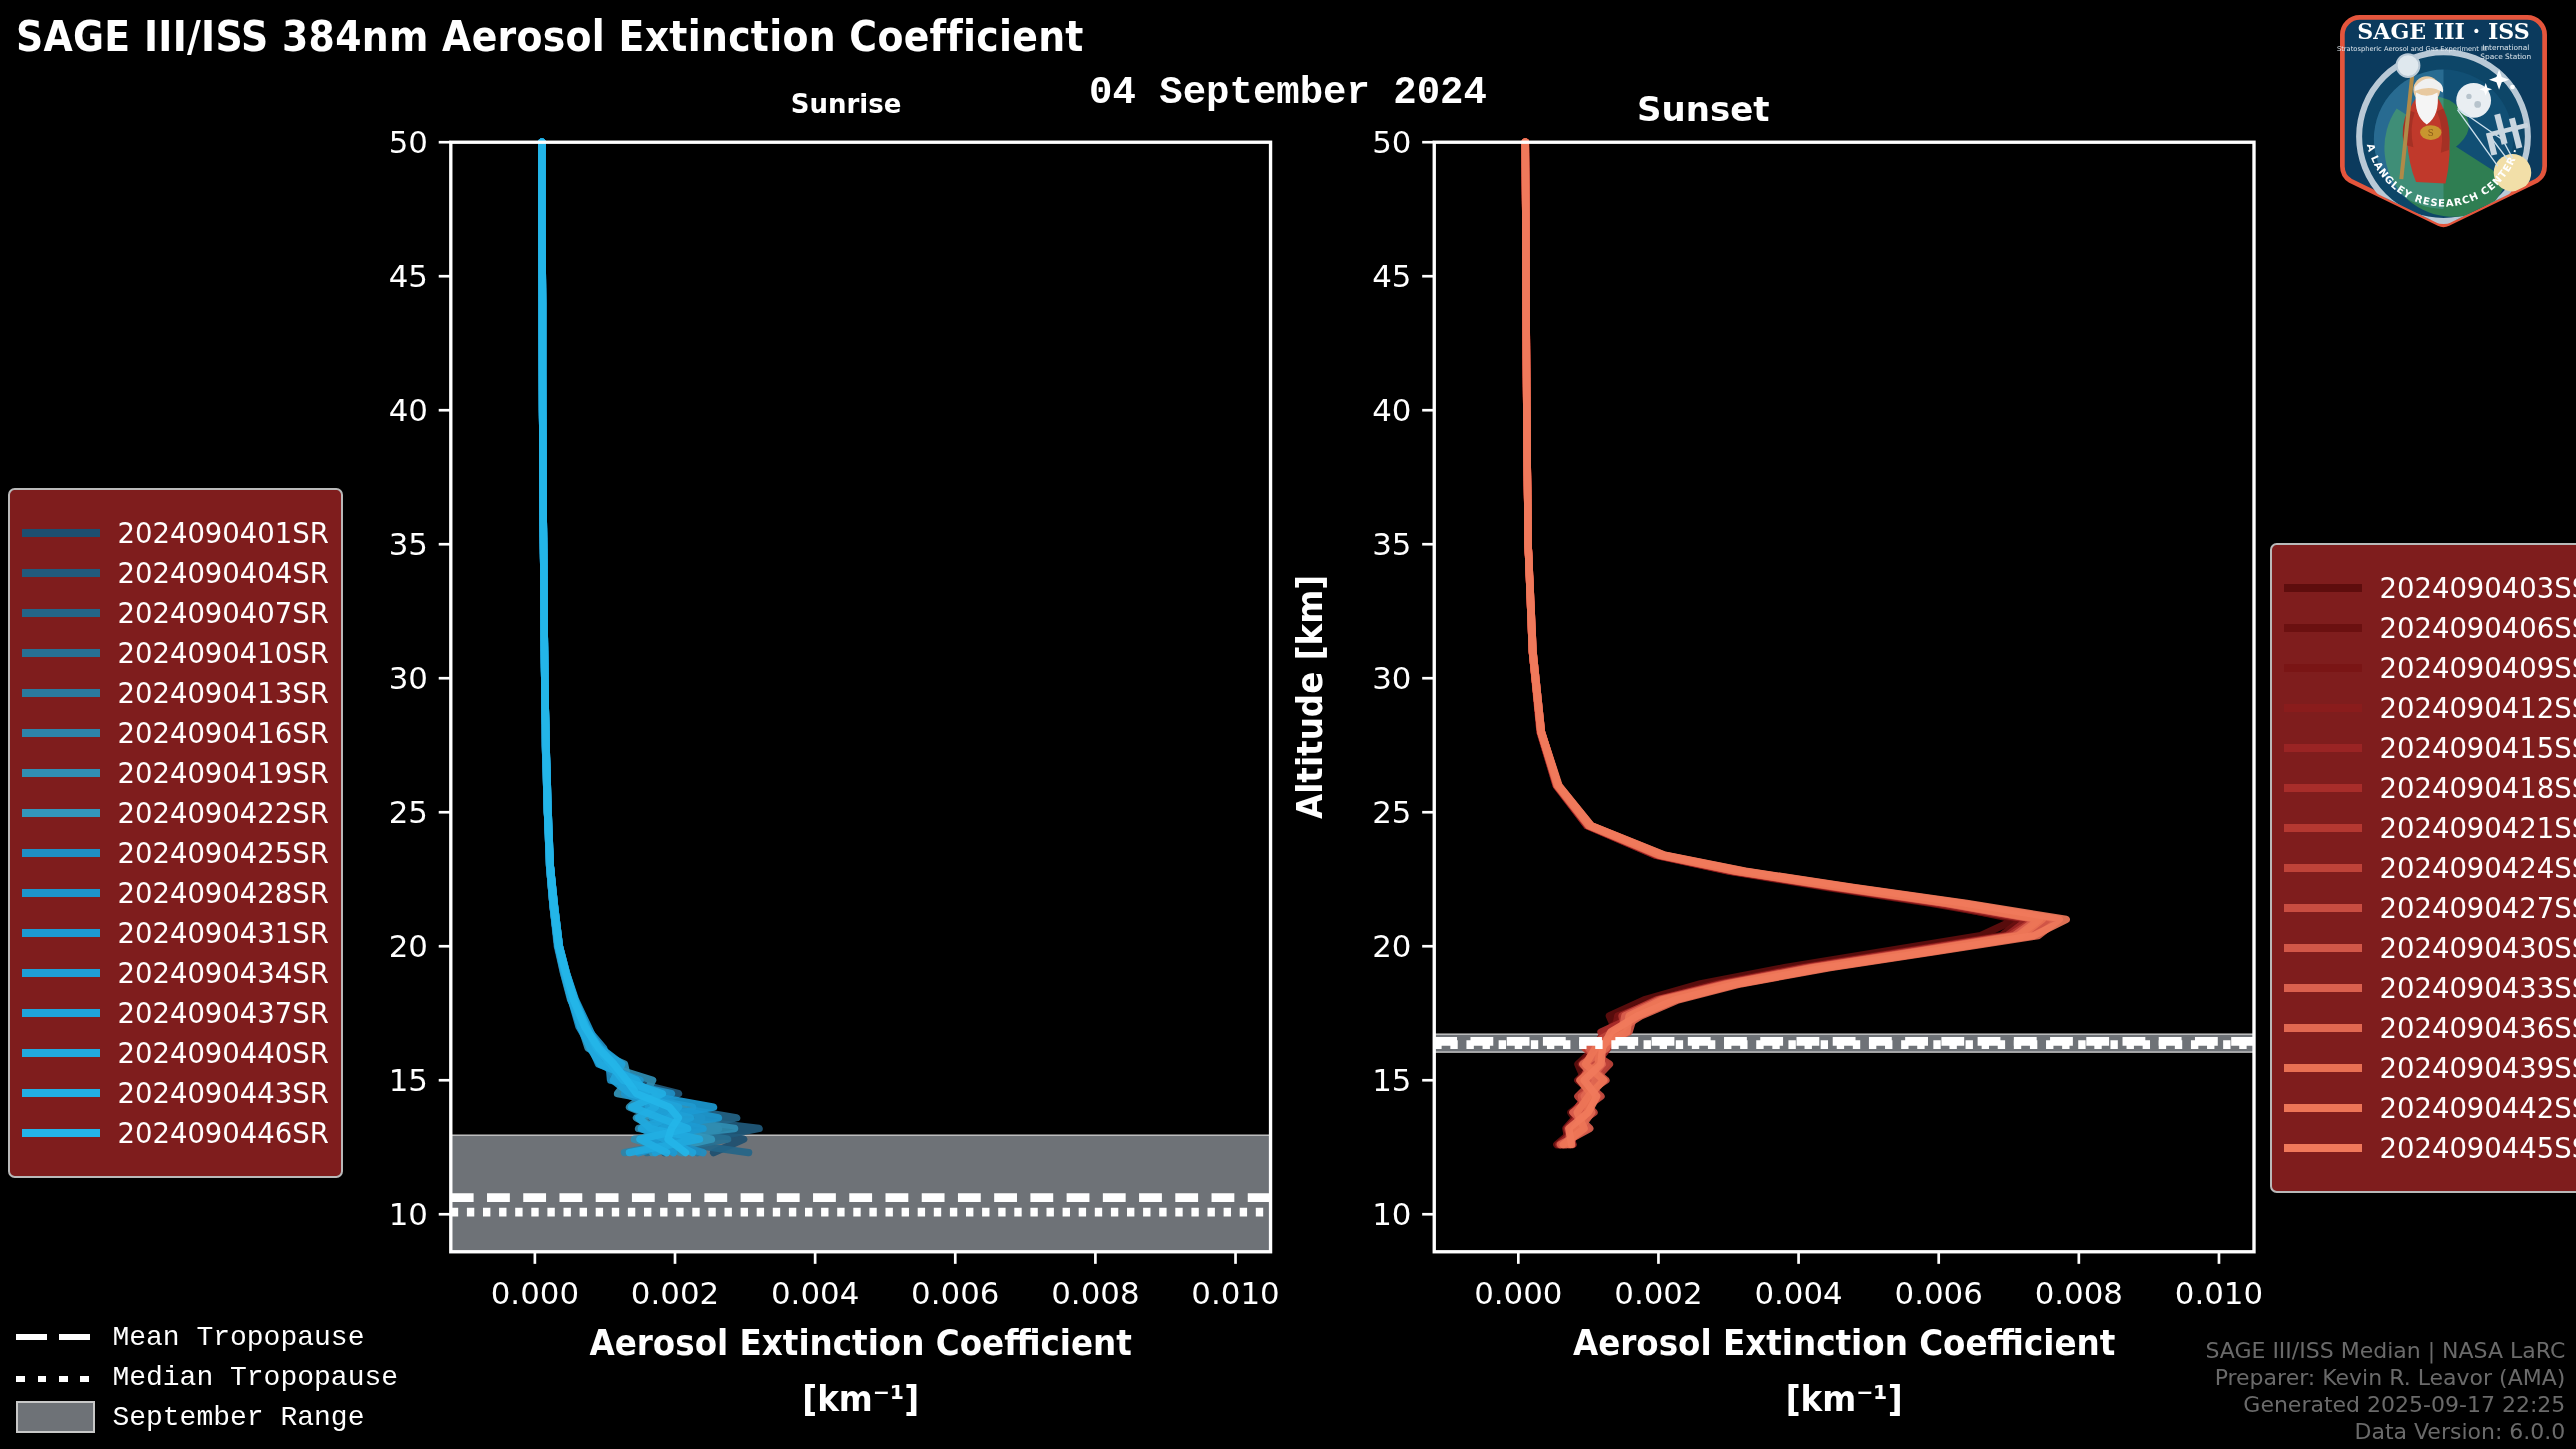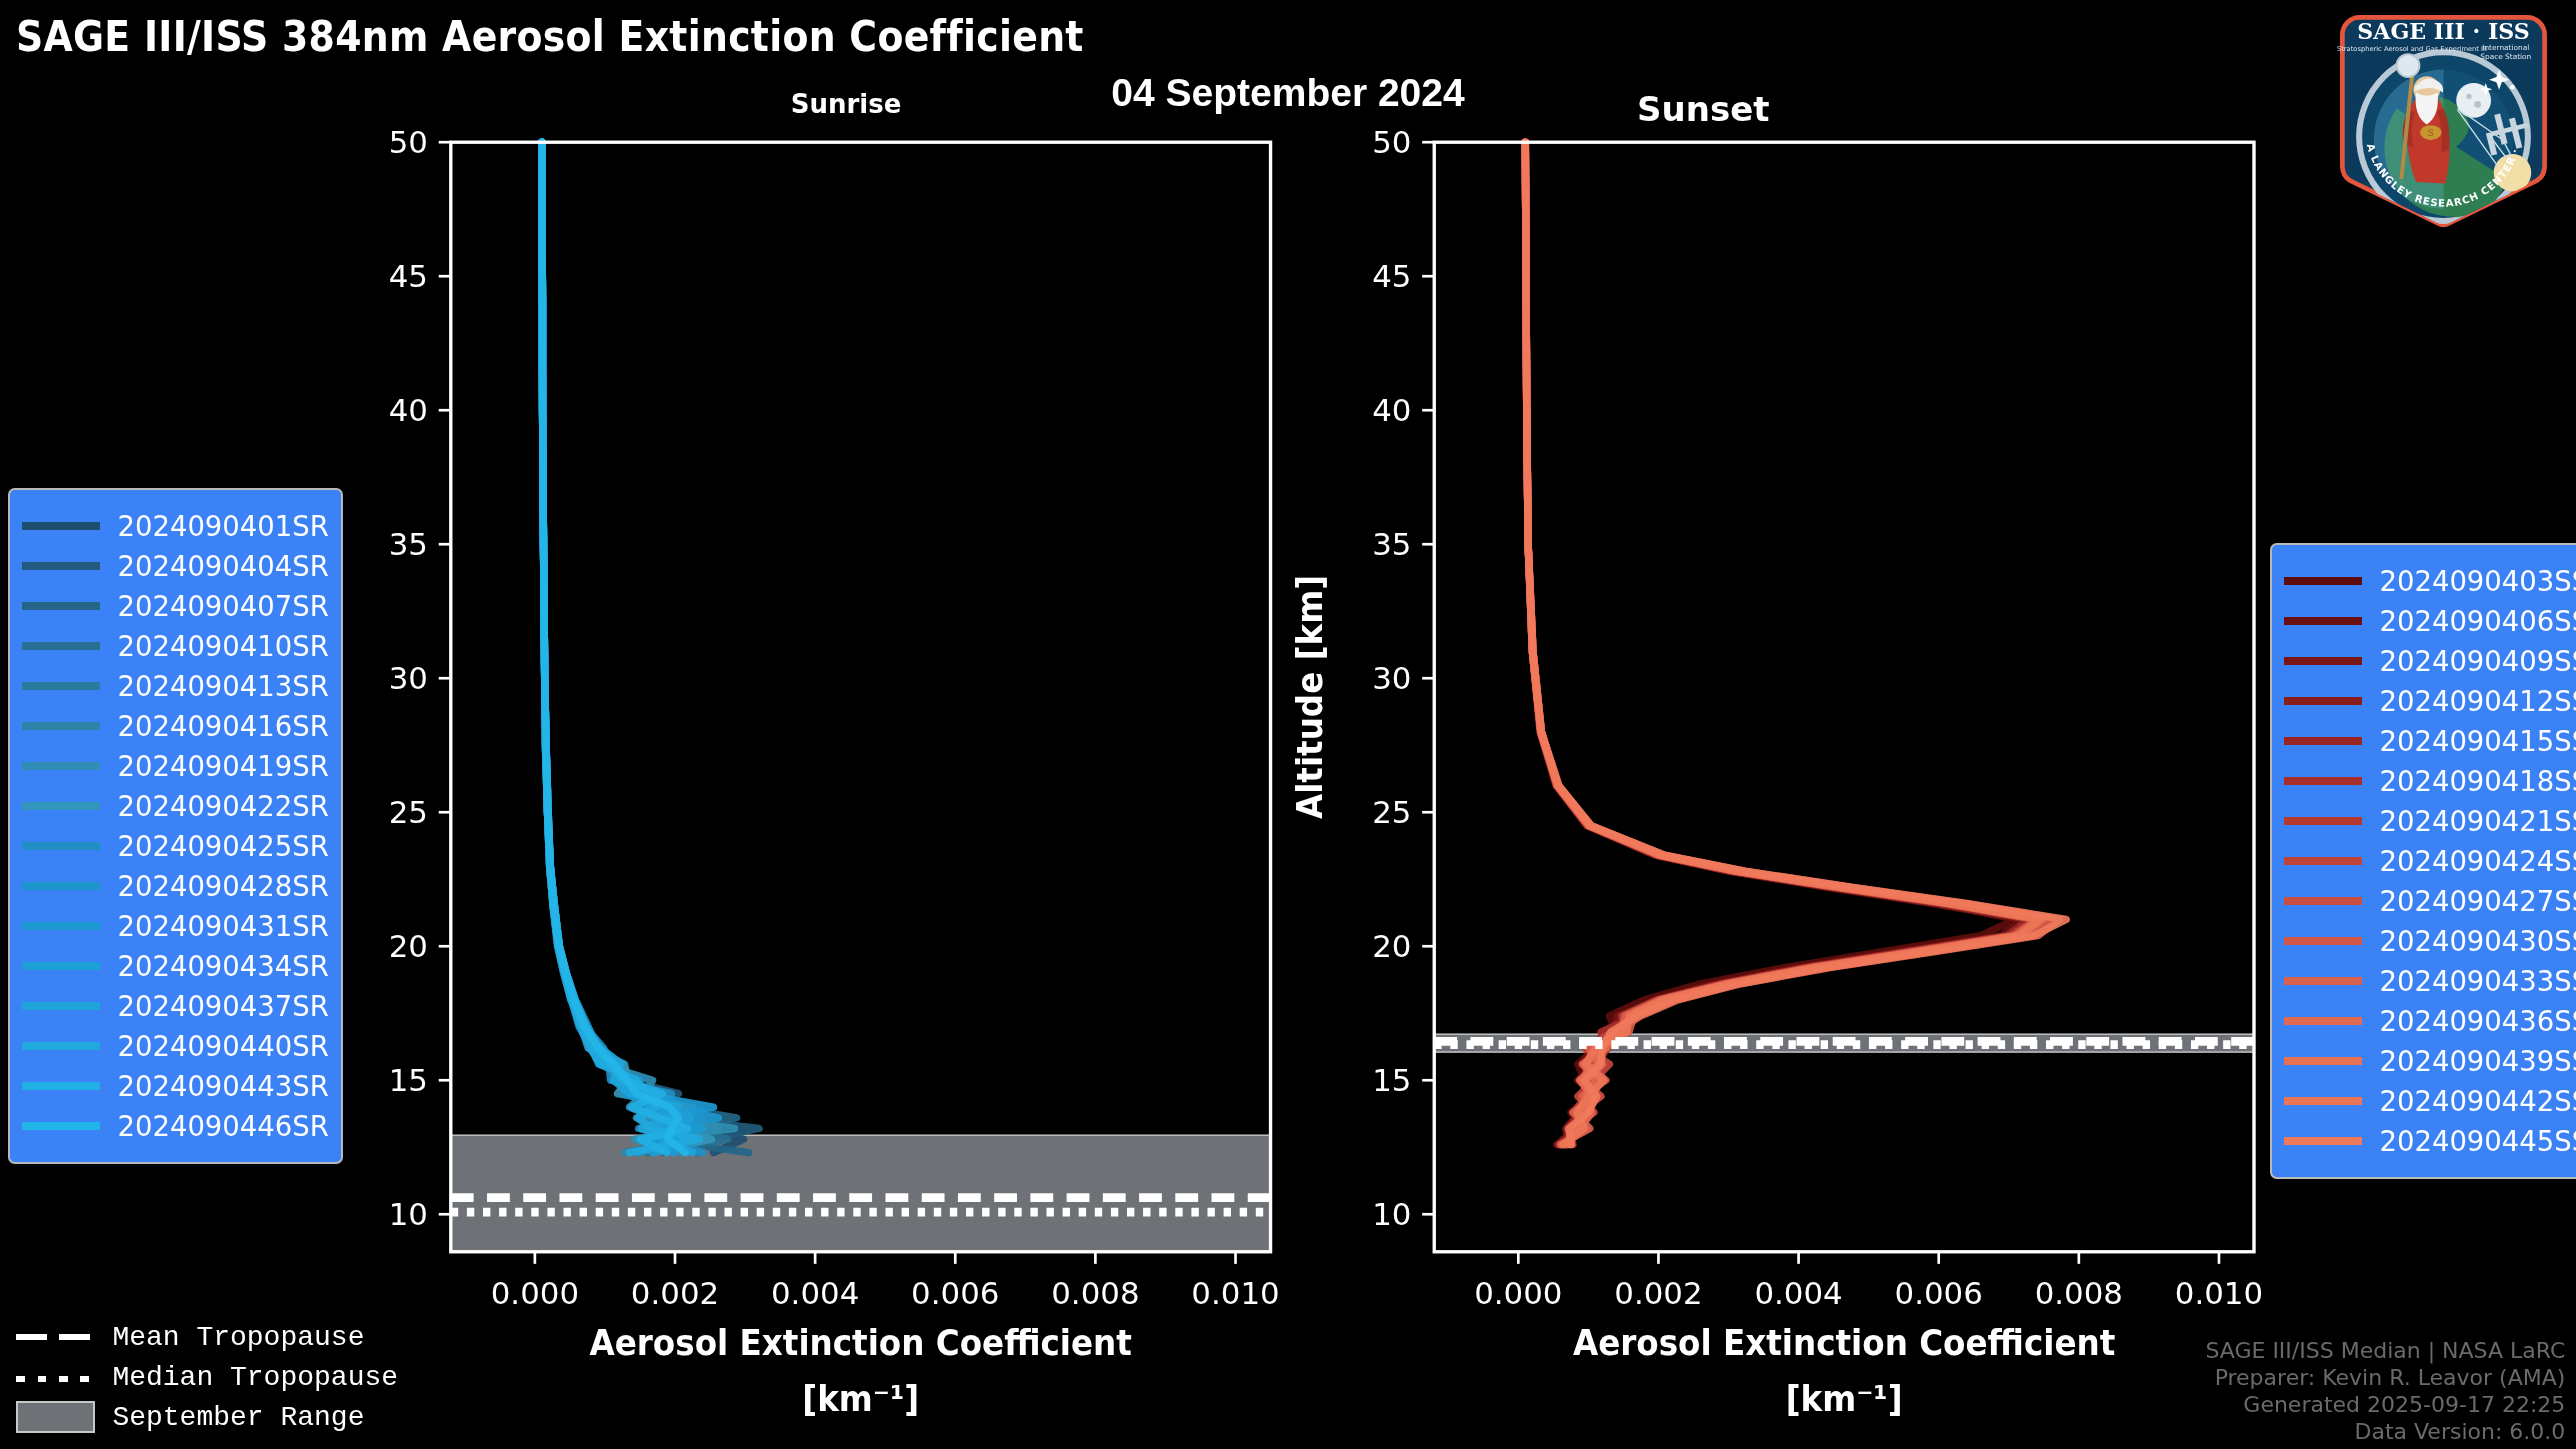--- a/index.html
+++ b/index.html
@@ -2,26 +2,26 @@
 <html style="font-size:10.7px"><head>
 <meta charset="utf-8">
 <style>
   html,body{margin:0;padding:0;background:#000;}
   body{width:2576px;height:1449px;position:relative;overflow:hidden;
        font-family:"DejaVu Sans","Liberation Sans",sans-serif;color:#fff;}
   .abs{position:absolute;}
   #title-main{left:16px;right:0;top:12px;text-align:left;font-size:42px;font-weight:bold;
        letter-spacing:0.3px;font-family:"DejaVu Sans Condensed","Liberation Sans",sans-serif;}
   #title-date{left:0;right:0;top:71px;text-align:center;font-size:39px;font-weight:bold;
-       font-family:Liberation Sans, sans-serif;}
+       font-family:Liberation Mono, monospace;}
   #label-sunrise{left:712px;top:89px;width:268px;text-align:center;font-size:26px;font-weight:bold;}
   #label-sunset{left:1637px;top:89px;width:268px;font-size:34px;font-weight:bold;}
   .plotwrap{position:absolute;top:0;left:0;}
-  .legend-box{position:absolute;border:2px solid #b9b9b9;background:#3b82f6;border-radius:6.7px;
-       padding:16px 12px;}
+  .legend-box{position:absolute;border:2px solid #b9b9b9;background:#7f1d1d;border-radius:6.7px;
+       padding:23px 12px;}
   .legend-row{display:flex;align-items:center;height:40px;}
   .legend-swatch{width:78px;height:7.4px;margin-right:17.4px;flex:none;}
   .legend-label{font-size:27.5px;color:#fff;white-space:nowrap;
        font-family:"DejaVu Sans","Liberation Sans",sans-serif;}
   #legend-left{left:8px;top:488px;}
   #legend-right{left:2270px;top:543px;}
   #tropo-legend{position:absolute;left:16px;top:1317px;font-family:Liberation Mono, monospace;}
   .tl-row{display:flex;align-items:center;height:40px;}
   .tl-key{width:79px;height:17.4px;margin-right:17.4px;flex:none;position:relative;}
   .tl-text{font-size:28px;}

